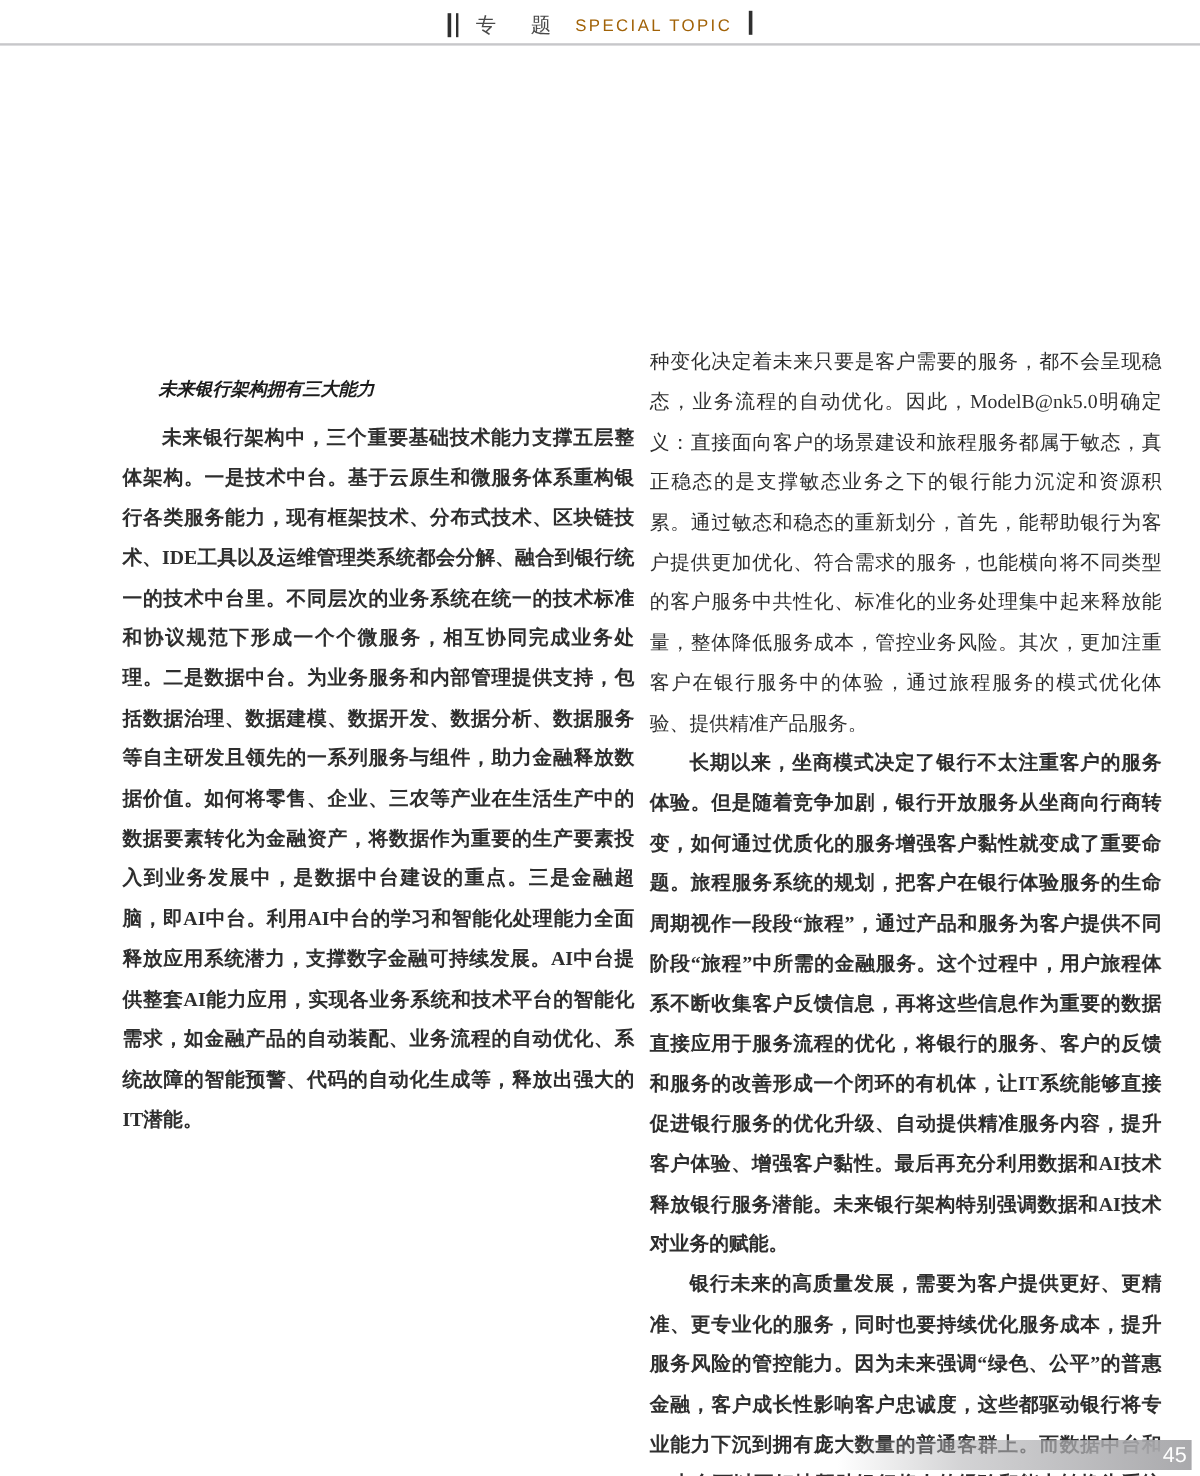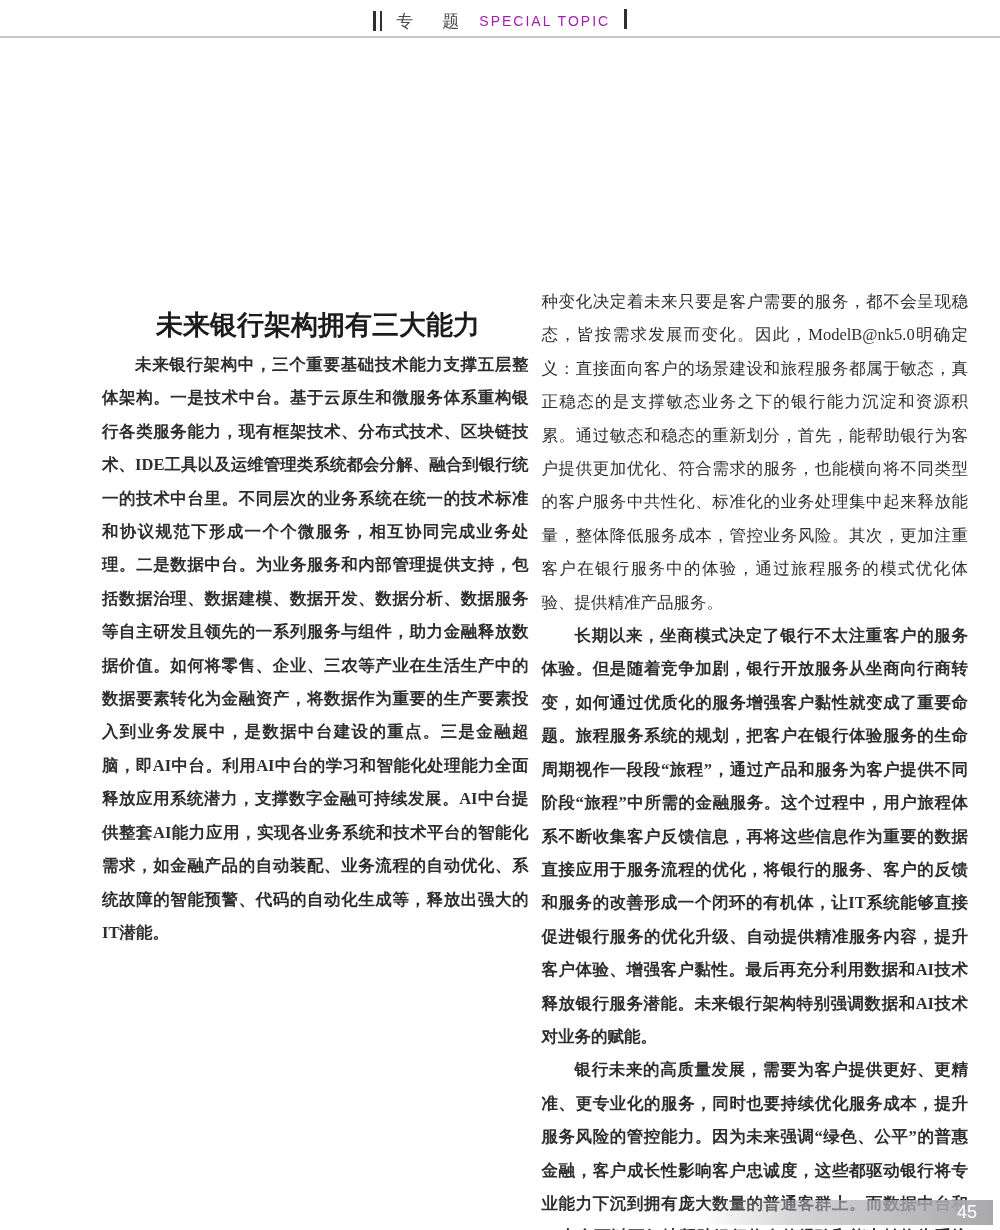--- a/index.html
+++ b/index.html
@@ -42,21 +42,21 @@
     background: #2f2f2f;
   }
   .hdr-cn {
     font-size: 17px;
     color: #4a4a4a;
     letter-spacing: 6px;
     font-family: "Liberation Sans", "DejaVu Sans", sans-serif;
   }
   .hdr-en {
     font-size: 14px;
-    color: #a21caf;
+    color: #a16207;
     letter-spacing: 2px;
     font-family: "Liberation Sans", "DejaVu Sans", sans-serif;
   }
   .top-rule {
     position: absolute;
     top: 36px;
     left: 0;
     width: 100%;
     border-top: 2px solid #c7c7ca;
   }
@@ -79,42 +79,43 @@
   .col p {
     margin: 0;
   }
   .col p.indent {
     text-indent: 2em;
     font-weight: bold;
   }
   .col h2 {
     margin: 27px 0 10px 0;
     padding-left: 2em;
-    font-size: 27px;
+    font-size: 15px;
     line-height: 26px;
     font-weight: bold;
     color: #1c1c1c;
     font-family: "Liberation Serif", "DejaVu Serif", serif;
+    font-style: italic;
   }
   
   .page-num-bar {
     position: absolute;
     right: 7px;
     bottom: 5px;
     width: 295px;
     height: 25px;
     background: linear-gradient(90deg, rgba(190,190,192,0) 0%, rgba(175,175,178,0.55) 35%, #a9a9ac 100%);
     display: flex;
     align-items: center;
     justify-content: flex-end;
   }
   .page-num-bar span {
     color: #ffffff;
     font-size: 18px;
-    padding-right: 16px;
+    padding-right: 4px;
     font-family: "Liberation Sans", "DejaVu Sans", sans-serif;
   }
 </style>
 </head>
 <body>
 
 <div class="page">
 
   <div class="header">
     <span class="dbl-bar">
@@ -130,21 +131,21 @@
 
   <div class="body-wrap">
 
     <div class="col">
       <h2>未来银行架构拥有三大能力</h2>
       <p class="indent">未来银行架构中，三个重要基础技术能力支撑五层整体架构。一是技术中台。基于云原生和微服务体系重构银行各类服务能力，现有框架技术、分布式技术、区块链技术、IDE工具以及运维管理类系统都会分解、融合到银行统一的技术中台里。不同层次的业务系统在统一的技术标准和协议规范下形成一个个微服务，相互协同完成业务处理。二是数据中台。为业务服务和内部管理提供支持，包括数据治理、数据建模、数据开发、数据分析、数据服务等自主研发且领先的一系列服务与组件，助力金融释放数据价值。如何将零售、企业、三农等产业在生活生产中的数据要素转化为金融资产，将数据作为重要的生产要素投入到业务发展中，是数据中台建设的重点。三是金融超脑，即AI中台。利用AI中台的学习和智能化处理能力全面释放应用系统潜力，支撑数字金融可持续发展。AI中台提供整套AI能力应用，实现各业务系统和技术平台的智能化需求，如金融产品的自动装配、业务流程的自动优化、系统故障的智能预警、代码的自动化生成等，释放出强大的IT潜能。</p>
 
     </div>
 
     <div class="col">
-      <p>种变化决定着未来只要是客户需要的服务，都不会呈现稳态，皆按需求发展而变化。因此，ModelB@nk5.0明确定义：直接面向客户的场景建设和旅程服务都属于敏态，真正稳态的是支撑敏态业务之下的银行能力沉淀和资源积累。通过敏态和稳态的重新划分，首先，能帮助银行为客户提供更加优化、符合需求的服务，也能横向将不同类型的客户服务中共性化、标准化的业务处理集中起来释放能量，整体降低服务成本，管控业务风险。其次，更加注重客户在银行服务中的体验，通过旅程服务的模式优化体验、提供精准产品服务。</p>
+      <p>种变化决定着未来只要是客户需要的服务，都不会呈现稳态，业务流程的自动优化。因此，ModelB@nk5.0明确定义：直接面向客户的场景建设和旅程服务都属于敏态，真正稳态的是支撑敏态业务之下的银行能力沉淀和资源积累。通过敏态和稳态的重新划分，首先，能帮助银行为客户提供更加优化、符合需求的服务，也能横向将不同类型的客户服务中共性化、标准化的业务处理集中起来释放能量，整体降低服务成本，管控业务风险。其次，更加注重客户在银行服务中的体验，通过旅程服务的模式优化体验、提供精准产品服务。</p>
       <p class="indent">长期以来，坐商模式决定了银行不太注重客户的服务体验。但是随着竞争加剧，银行开放服务从坐商向行商转变，如何通过优质化的服务增强客户黏性就变成了重要命题。旅程服务系统的规划，把客户在银行体验服务的生命周期视作一段段“旅程”，通过产品和服务为客户提供不同阶段“旅程”中所需的金融服务。这个过程中，用户旅程体系不断收集客户反馈信息，再将这些信息作为重要的数据直接应用于服务流程的优化，将银行的服务、客户的反馈和服务的改善形成一个闭环的有机体，让IT系统能够直接促进银行服务的优化升级、自动提供精准服务内容，提升客户体验、增强客户黏性。最后再充分利用数据和AI技术释放银行服务潜能。未来银行架构特别强调数据和AI技术对业务的赋能。</p>
       <p class="indent">银行未来的高质量发展，需要为客户提供更好、更精准、更专业化的服务，同时也要持续优化服务成本，提升服务风险的管控能力。因为未来强调“绿色、公平”的普惠金融，客户成长性影响客户忠诚度，这些都驱动银行将专业能力下沉到拥有庞大数量的普通客群上。而数据中台和AI中台可以更好地帮助银行将人的经验和能力转换为系统的经验和能力，以自动化、智能化的方式向客户提供专业、优质的综合化金融服务。</p>
 
     </div>
 
   </div>
 
   <div class="page-num-bar">
     <span>45</span>
   </div>

